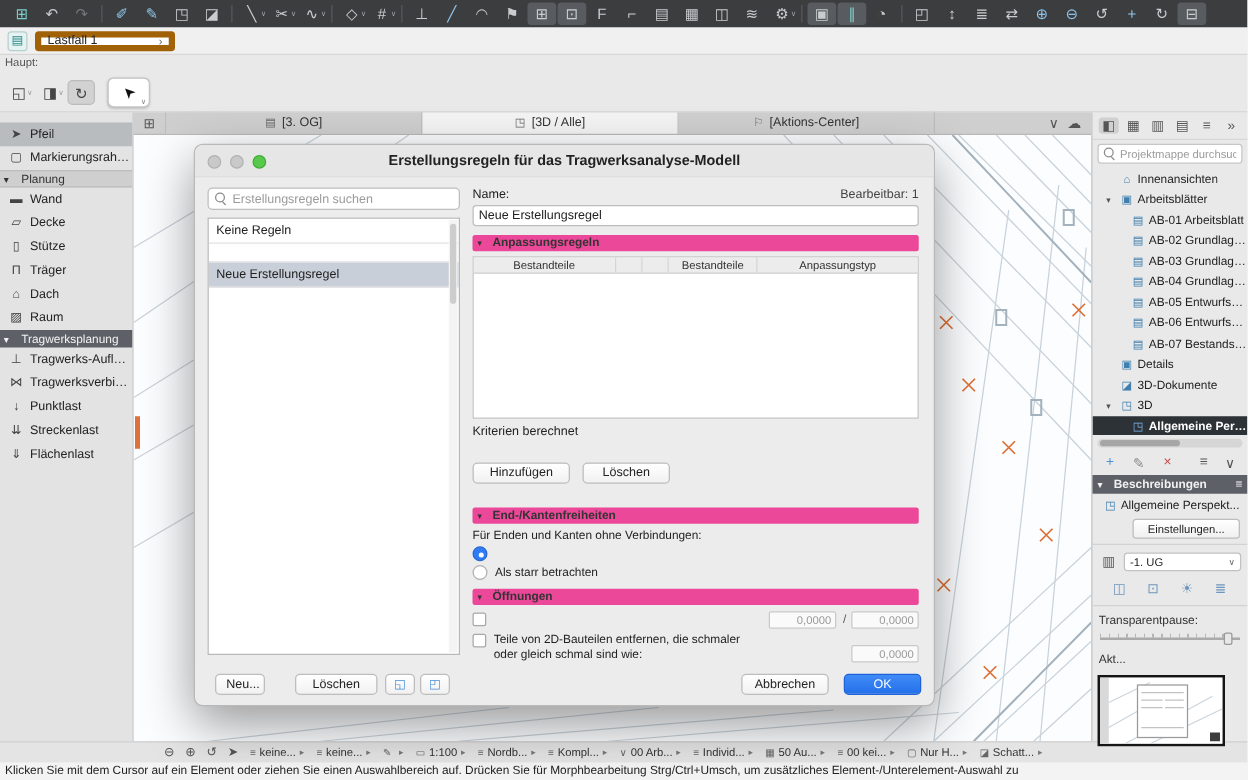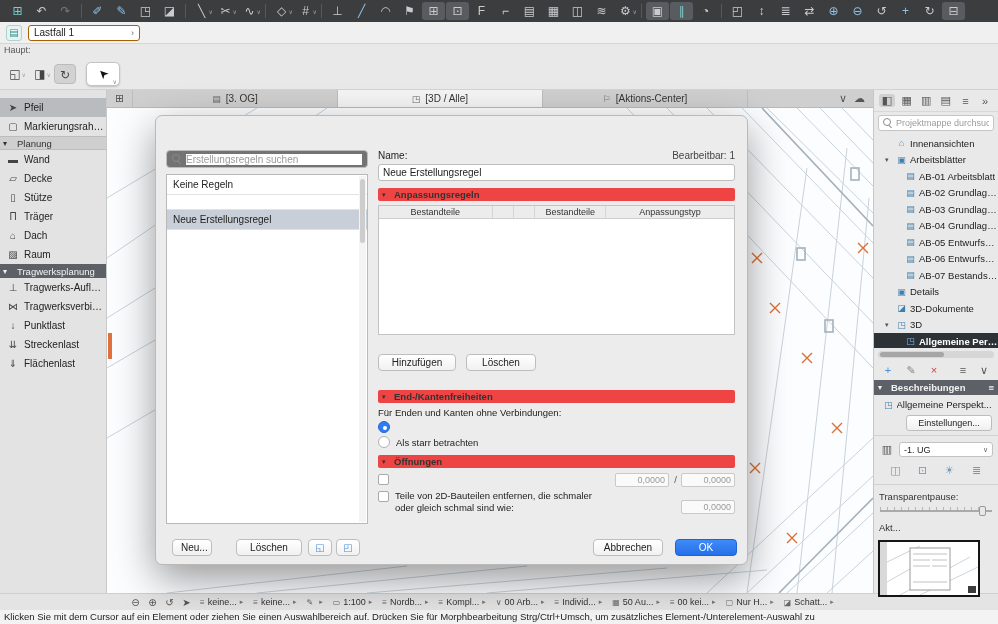--- a/index.html
+++ b/index.html
@@ -13,21 +13,21 @@
 #top-toolbar{position:absolute;left:0;top:0;width:998px;height:22px;background:#3b3d3f;display:flex;align-items:center;gap:1px;padding:0 6px;overflow:hidden;}
 .tb-icon{color:#c9ccce;font-size:12px;line-height:18px;width:23px;height:18px;text-align:center;border-radius:3px;flex:0 0 auto;position:relative;}
 .tb-icon.active{background:#585c60;}
 .tb-icon.dim{color:#74787c;}
 .tb-icon .caret,.ctx-icon .caret{font-size:6px;position:absolute;right:0;bottom:-1px;color:#9aa0a4;}
 .tb-sep{width:1px;height:14px;background:#56595c;margin:0 3px;flex:0 0 auto;}
 
 
 #row2{position:absolute;left:0;top:22px;width:998px;height:22px;background:#f0f0f0;border-bottom:1px solid #d6d6d6;display:flex;align-items:center;gap:6px;padding:0 6px;}
 .lc-icon{width:16px;height:16px;background:#e6f3f2;border:1px solid #b5cfcd;color:#2e8f8a;font-size:10px;text-align:center;line-height:14px;border-radius:3px;}
-.lc-combo{height:16px;min-width:112px;background:#fff;border:1px solid #a16207;border-radius:3px;display:flex;align-items:center;justify-content:space-between;padding:0 5px;font-size:10px;}
+.lc-combo{height:16px;min-width:112px;background:#fff;border:5px solid #a16207;border-radius:3px;display:flex;align-items:center;justify-content:space-between;padding:0 5px;font-size:10px;}
 .lc-combo .chev{color:#666;font-size:9px;}
 
 #row3{position:absolute;left:0;top:44px;width:998px;height:14px;background:#e9e9e9;font-size:9px;color:#555;padding:1px 0 0 4px;}
 #row4{position:absolute;left:0;top:58px;width:998px;height:32px;background:#e9e9e9;border-bottom:1px solid #d2d2d2;display:flex;align-items:center;padding:0 4px;gap:4px;}
 #context-groups{display:flex;gap:3px;}
 .ctx-icon{position:relative;width:22px;height:20px;border-radius:4px;color:#444;font-size:12px;text-align:center;line-height:20px;}
 .ctx-icon.pressed{background:#d2d2d2;border:1px solid #bbb;}
 .arrow-btn{width:34px;height:24px;background:#fff;border:1px solid #c4c4c4;border-radius:5px;box-shadow:0 1px 2px rgba(0,0,0,.18);display:flex;align-items:center;justify-content:center;position:relative;margin-left:6px;}
 .arrow-btn .g{display:inline-block;transform:rotate(-135deg);font-size:12px;color:#111;}
 .arrow-btn .caret{position:absolute;right:2px;bottom:0;font-size:6px;color:#888;}
@@ -95,32 +95,32 @@
 .rp-slider .handle{position:absolute;right:6px;top:0;width:7px;height:10px;background:#e8e8e8;border:1px solid #999;border-radius:2px;}
 
 
 #dialog{position:absolute;left:155px;top:115px;width:593px;height:450px;background:#ececec;border:1px solid #b9b9b9;border-radius:7px;box-shadow:0 14px 40px rgba(0,0,0,.4);z-index:40;}
 .dlg-titlebar{height:26px;display:flex;align-items:center;justify-content:center;position:relative;border-bottom:1px solid #d8d8d8;font-weight:bold;font-size:11.5px;color:#222;border-radius:7px 7px 0 0;background:#e6e6e6;}
 .lights{position:absolute;left:10px;top:8px;display:flex;gap:7px;}
 .light{width:11px;height:11px;border-radius:50%;}
 .light.gray{background:#c9c9c9;border:1px solid #b2b2b2;}
 .light.green{background:#59c94e;border:1px solid #3fae35;}
 .dlg-left{position:absolute;left:10px;top:34px;width:202px;bottom:40px;}
-.dlg-search{height:18px;background:#737373;border:1px solid #bdbdbd;border-radius:4px;display:flex;align-items:center;gap:4px;padding:0 5px;}
+.dlg-search{height:18px;background:#ffffff;border:1px solid #bdbdbd;border-radius:4px;display:flex;align-items:center;gap:4px;padding:0 5px;}
 .dlg-search input{border:none;width:100%;font-size:10px;color:#333;}
 .rule-listbox{position:absolute;left:0;top:24px;right:0;bottom:0;background:#fff;border:1px solid #b8b8b8;overflow:hidden;}
 .rule-item{height:20px;line-height:20px;padding:0 6px;font-size:10px;border-bottom:1px solid #e2e2e2;white-space:nowrap;overflow:hidden;}
 .rule-item.selected{background:#c9cfd8;}
 .rule-gap{height:15px;border-bottom:1px solid #e2e2e2;}
 .rule-scroll{position:absolute;right:1px;top:1px;bottom:1px;width:7px;background:#f4f4f4;}
 .rule-scroll .thumbsc{position:absolute;left:1px;top:3px;width:5px;height:64px;background:#cdcdcd;border-radius:3px;}
 .dlg-right{position:absolute;left:222px;top:34px;right:12px;bottom:40px;font-size:10px;}
 .name-row{display:flex;justify-content:space-between;margin-bottom:3px;}
 .dlg-input{width:100%;height:17px;background:#fff;border:1px solid #bdbdbd;border-radius:3px;font-size:10px;padding:0 4px;color:#222;}
-.sec-bar{height:13px;background:#ef4444;border-radius:2px;display:flex;align-items:center;gap:4px;padding:0 4px;font-weight:bold;font-size:9.5px;color:#333;margin:7px 0 4px;}
+.sec-bar{height:13px;background:#ec4899;border-radius:2px;display:flex;align-items:center;gap:4px;padding:0 4px;font-weight:bold;font-size:9.5px;color:#333;margin:7px 0 4px;}
 .sec-bar .twisty{font-size:7px;width:8px;}
 .order-label{margin:2px 0;}
 .tbl{border:1px solid #c3c3c3;background:#fff;height:130px;position:relative;margin-top:2px;}
 .tbl-head{display:flex;height:13px;background:#ececec;border-bottom:1px solid #cfcfcf;font-size:9px;color:#333;}
 .th-cell{border-right:1px solid #d5d5d5;display:flex;align-items:center;justify-content:center;overflow:hidden;white-space:nowrap;}
 .th-cell:last-child{border-right:none;}
 .criteria-label{margin:5px 0 3px;}
 .btn{display:inline-block;height:17px;line-height:15px;padding:0 8px;background:linear-gradient(#ffffff,#f1f1f1);border:1px solid #bdbdbd;border-radius:4px;font-size:10px;color:#222;text-align:center;white-space:nowrap;}
 .btn-row{display:flex;gap:10px;margin:19px 0;}
 .ends-label{margin:4px 0 2px;font-size:9.5px;}
@@ -460,20 +460,28 @@
     <div class="rp-label">Transparentpause:</div>
     <div class="rp-slider">
       <div class="ticks"></div>
       <div class="track"></div>
       <div class="handle"></div>
     </div>
     <div class="rp-label">Akt...</div>
   </div>
 
   <div id="dialog">
+    <div class="dlg-titlebar">
+      <span class="lights">
+        <span class="light gray"></span>
+        <span class="light gray"></span>
+        <span class="light green"></span>
+      </span>
+      <span>Erstellungsregeln für das Tragwerksanalyse-Modell</span>
+    </div>
 
     <div class="dlg-left">
       <div class="dlg-search">
         <span class="mag"></span>
         <input placeholder="Erstellungsregeln suchen" style="">
       </div>
       <div class="rule-listbox">
         <div id="rule-list">
             <div class="rule-item">Keine Regeln</div>
             <div class="rule-gap"></div>
@@ -499,20 +507,21 @@
       <div class="tbl">
         <div class="tbl-head" id="table-header">
             <span class="th-cell" style="width: 32%;">Bestandteile</span>
             <span class="th-cell" style="width: 6%;"></span>
             <span class="th-cell" style="width: 6%;"></span>
             <span class="th-cell" style="width: 20%;">Bestandteile</span>
             <span class="th-cell" style="width: 36%;">Anpassungstyp</span>
           </div>
         <div class="tbl-body"></div>
       </div>
+      <div class="criteria-label">Kriterien berechnet</div>
       <div class="btn-row">
         <span class="btn" style="width:78px;">Hinzufügen</span>
         <span class="btn" style="width:70px;">Löschen</span>
       </div>
 
       <div class="sec-bar">
         <span class="twisty">▾</span>
         <span>End-/Kantenfreiheiten</span>
       </div>
       <div class="ends-label">Für Enden und Kanten ohne Verbindungen:</div>

